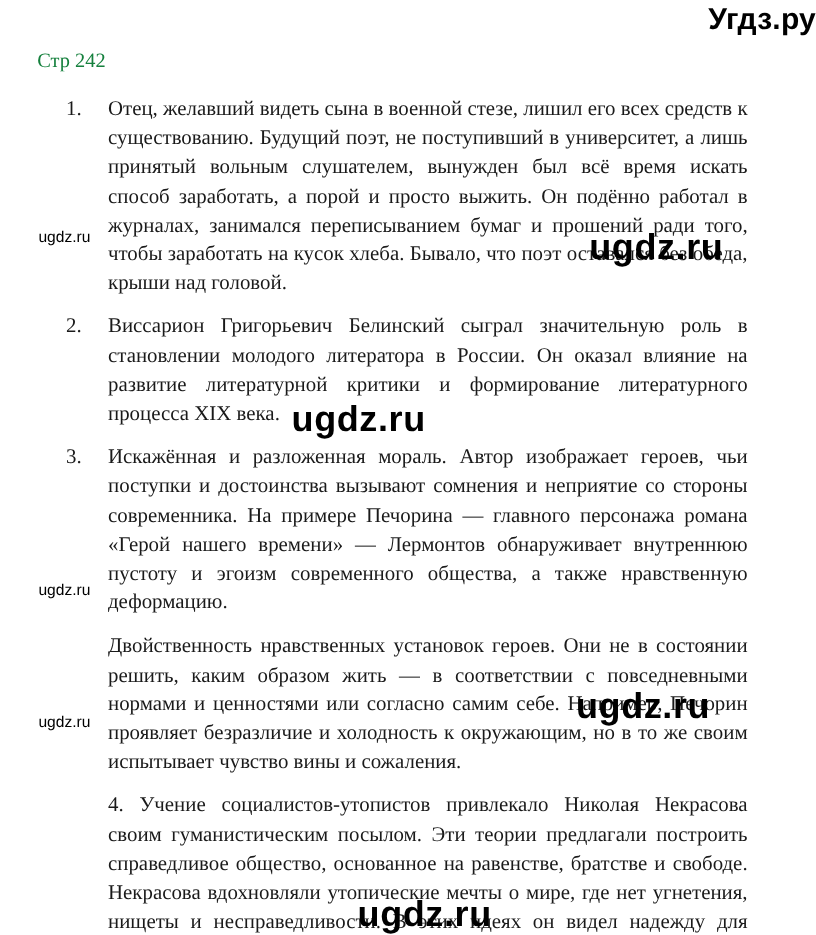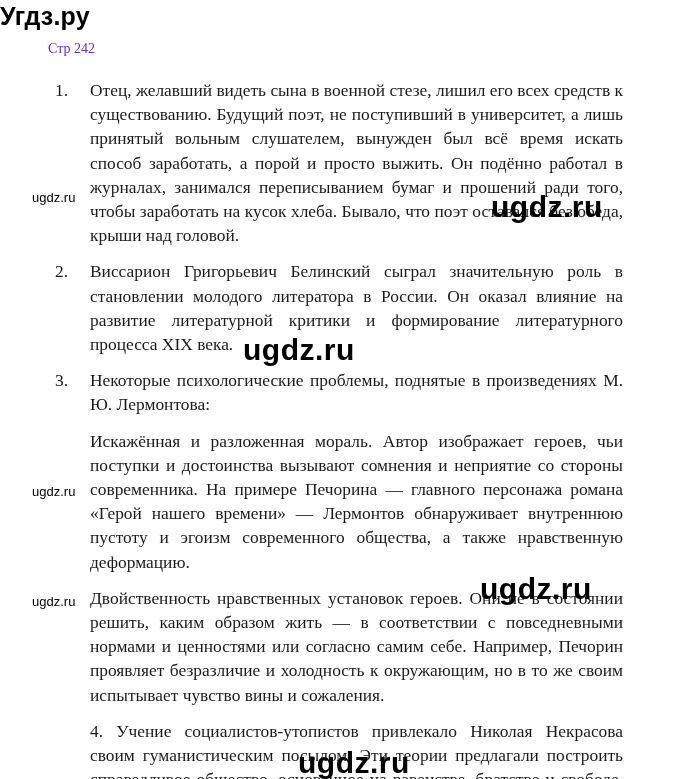--- a/index.html
+++ b/index.html
@@ -1,26 +1,26 @@
 <!DOCTYPE html>
 <html><head>
 <meta charset="utf-8">
 <style>
   html, body { margin: 0; padding: 0; background: #ffffff; }
   body {
     width: 680px; height: 779px; position: relative; overflow: hidden;
     font-family: "Liberation Serif", "DejaVu Serif", serif; color: #1a1a1a;
   }
   .site-title {
-    position: absolute; left: 0; width: 680px; top: 2px; text-align: left;
+    position: absolute; left: 0; width: 680px; top: 2px; text-align: right;
     font-family: "Liberation Sans", "DejaVu Sans", sans-serif;
     font-weight: bold; font-size: 25px; color: #000; letter-spacing: 0.2px;
   }
   .page-label {
-    position: absolute; left: 48px; top: 41px; font-size: 14px; color: #6d28d9;
+    position: absolute; left: 31px; top: 41px; font-size: 17px; color: #15803d;
   }
   .content {
     position: absolute; left: 78px; top: 66px; width: 557px;
     font-size: 17.4px; line-height: 24.2px;
   }
   .item { position: relative; }
   .item .num { position: absolute; left: -23px; top: 0; }
   .para { text-align: justify; text-align-last: left; margin: 12px; }
   .wm {
     position: absolute; font-family: "Liberation Sans", "DejaVu Sans", sans-serif;
@@ -39,21 +39,20 @@
   <div class="item">
     <span class="num">1.</span>
     <p class="para">Отец, желавший видеть сына в военной стезе, лишил его всех средств к существованию. Будущий поэт, не поступивший в университет, а лишь принятый вольным слушателем, вынужден был всё время искать способ заработать, а порой и просто выжить. Он подённо работал в журналах, занимался переписыванием бумаг и прошений ради того, чтобы заработать на кусок хлеба. Бывало, что поэт оставался без обеда, крыши над головой.</p>
   </div>
   <div class="item">
     <span class="num">2.</span>
     <p class="para">Виссарион Григорьевич Белинский сыграл значительную роль в становлении молодого литератора в России. Он оказал влияние на развитие литературной критики и формирование литературного процесса XIX века.</p>
   </div>
   <div class="item">
     <span class="num">3.</span>
-    <p class="para">Некоторые психологические проблемы, поднятые в произведениях М. Ю. Лермонтова:</p>
     <p class="para">Искажённая и разложенная мораль. Автор изображает героев, чьи поступки и достоинства вызывают сомнения и неприятие со стороны современника. На примере Печорина — главного персонажа романа «Герой нашего времени» — Лермонтов обнаруживает внутреннюю пустоту и эгоизм современного общества, а также нравственную деформацию.</p>
     <p class="para">Двойственность нравственных установок героев. Они не в состоянии решить, каким образом жить — в соответствии с повседневными нормами и ценностями или согласно самим себе. Например, Печорин проявляет безразличие и холодность к окружающим, но в то же своим испытывает чувство вины и сожаления.</p>
   </div>
   <div class="item">
     <p class="para">4. Учение социалистов-утопистов привлекало Николая Некрасова своим гуманистическим посылом. Эти теории предлагали построить справедливое общество, основанное на равенстве, братстве и свободе. Некрасова вдохновляли утопические мечты о мире, где нет угнетения, нищеты и несправедливости. В этих идеях он видел надежду для бедняков и крестьян, чья жизнь была полна страданий.</p>
   </div>
 </div>
 
 <div class="wm big" style="left:491px; top:190px;">ugdz.ru</div>
 <div class="wm big" style="left:243px; top:333px;">ugdz.ru</div>

